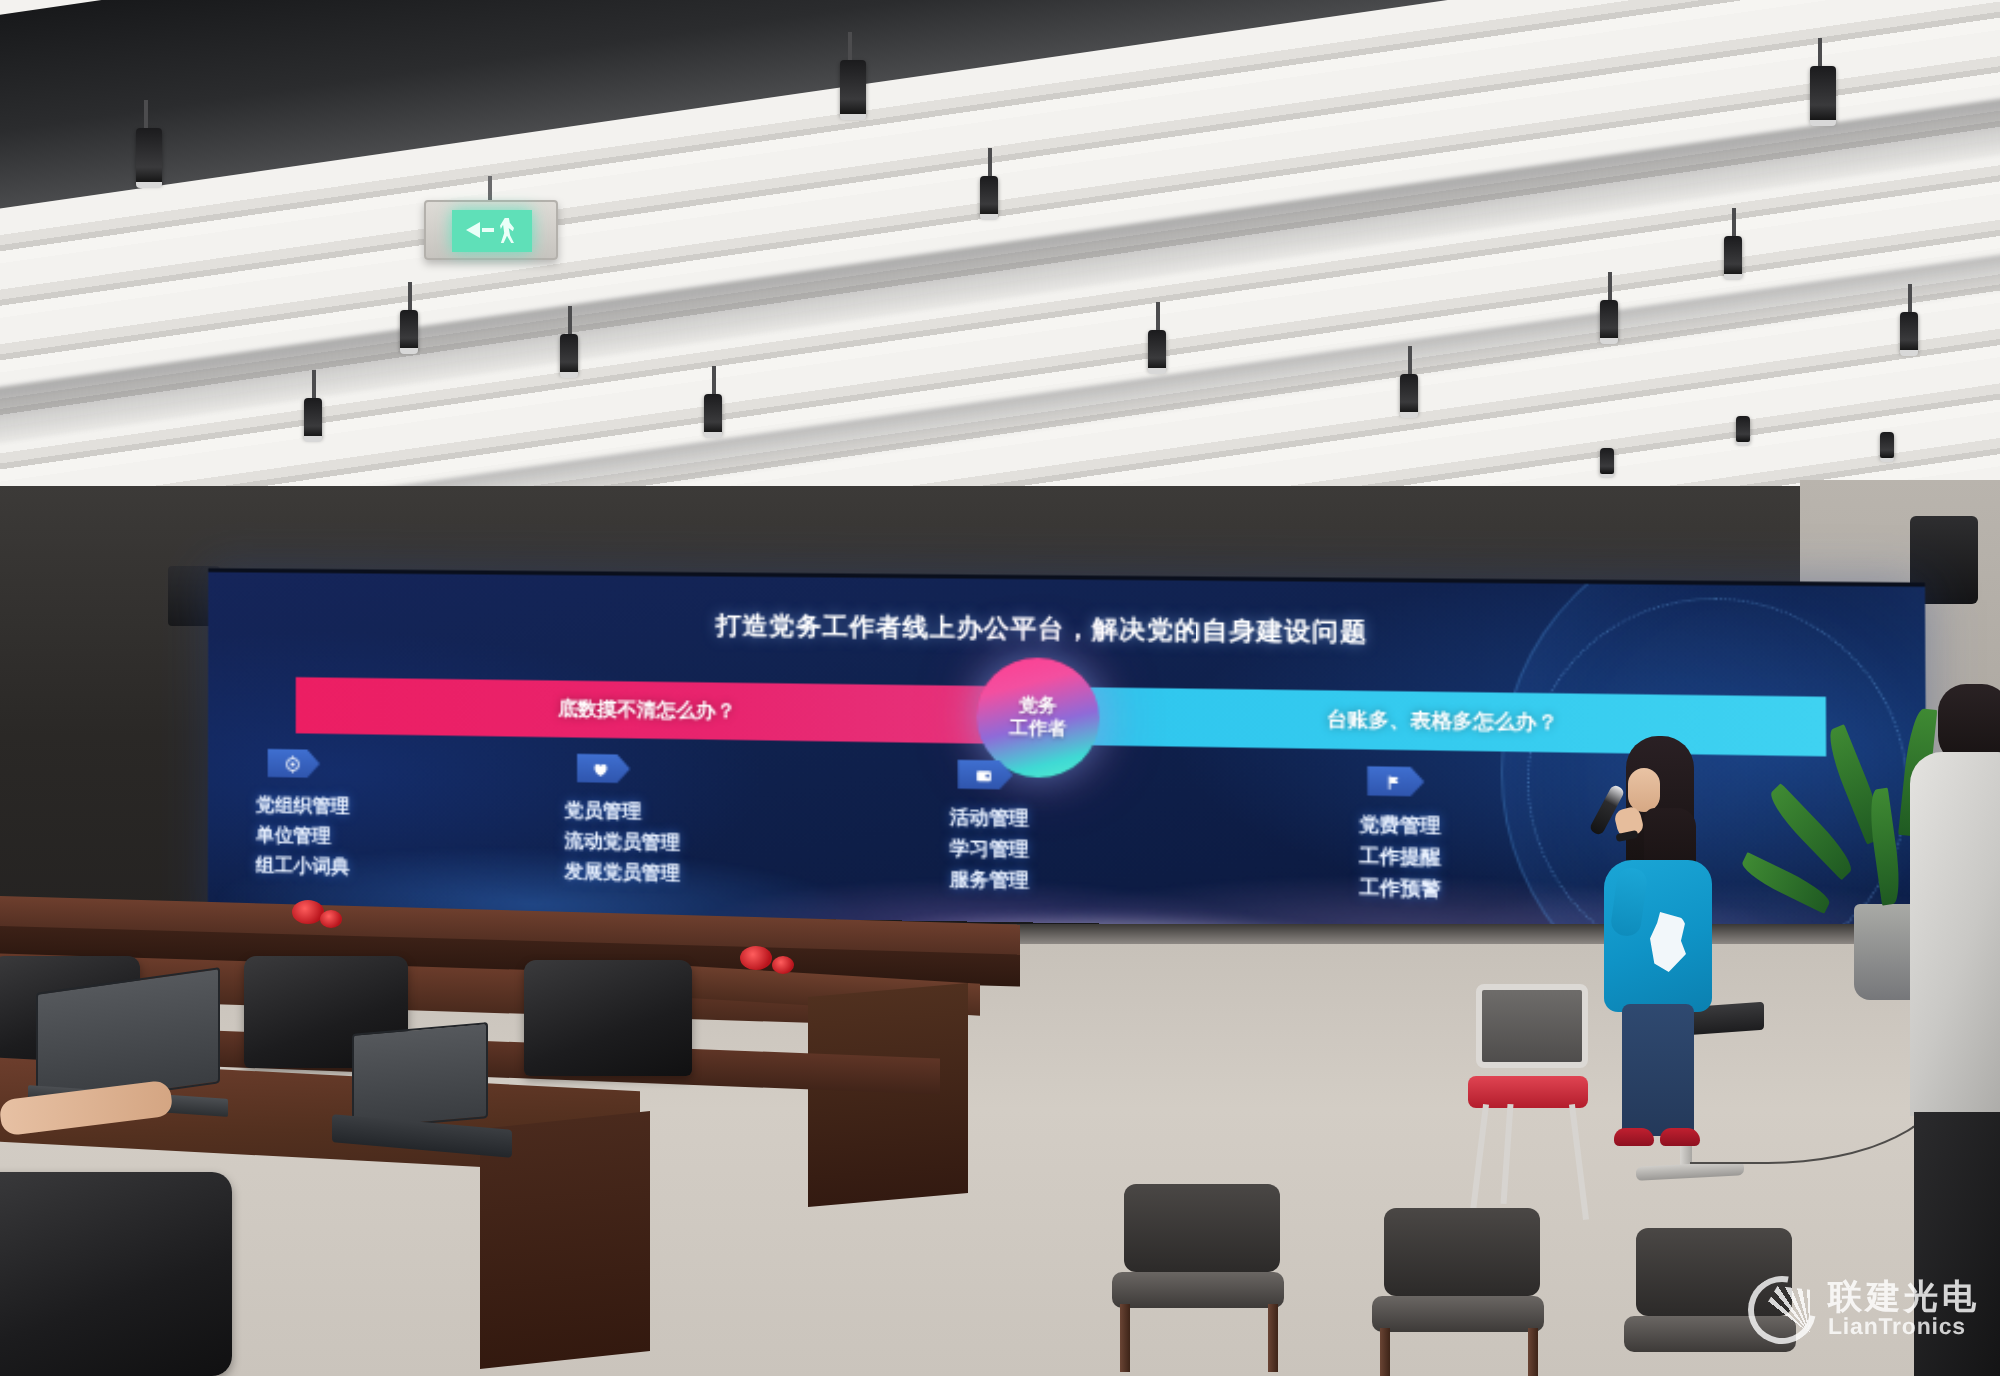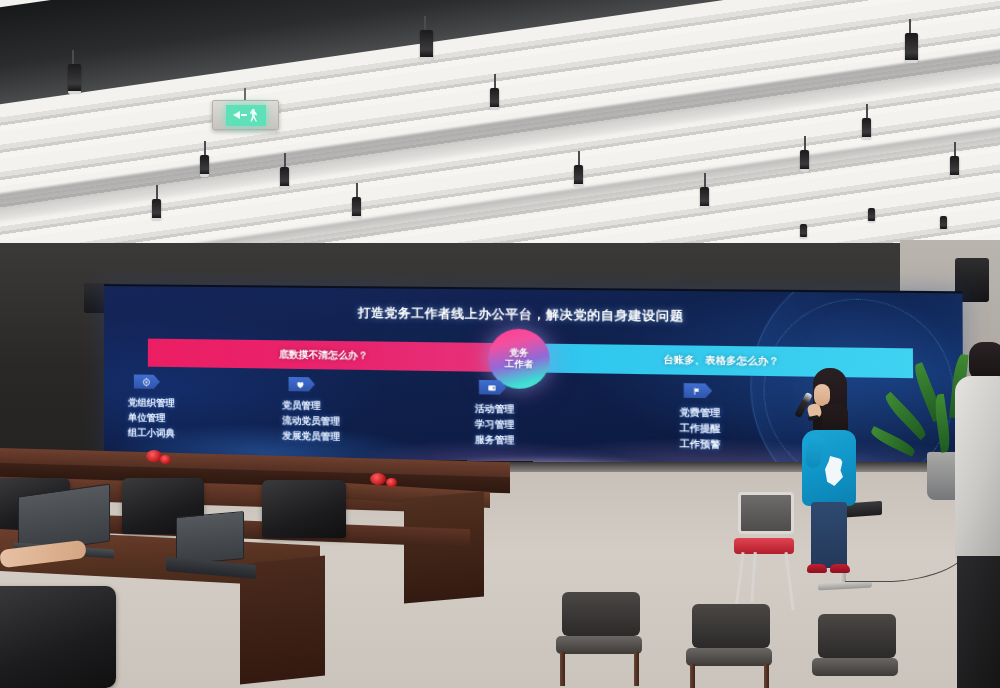--- a/index.html
+++ b/index.html
@@ -533,14 +533,24 @@
     <div class="gc-back" style="left:6px;top:0;"></div>
     <div class="gc-seat" style="left:0;top:44px;"></div>
     <div class="gc-leg" style="left:4px;top:60px;height:26px;"></div>
     <div class="gc-leg" style="left:78px;top:60px;height:26px;"></div>
   </div>
   <div class="gchair" style="left:812px;top:614px;">
     <div class="gc-back" style="left:6px;top:0;"></div>
     <div class="gc-seat" style="left:0;top:44px;"></div>
   </div>
 
+  <div class="watermark">
+    <div class="wm-mark">
+      <div class="ring"></div>
+      <div class="fan"></div>
+    </div>
+    <div class="wm-text">
+      <div class="wm-cn">联建光电</div>
+      <div class="wm-en">LianTronics</div>
+    </div>
+  </div>
 
 </div>
 
 </body></html>

